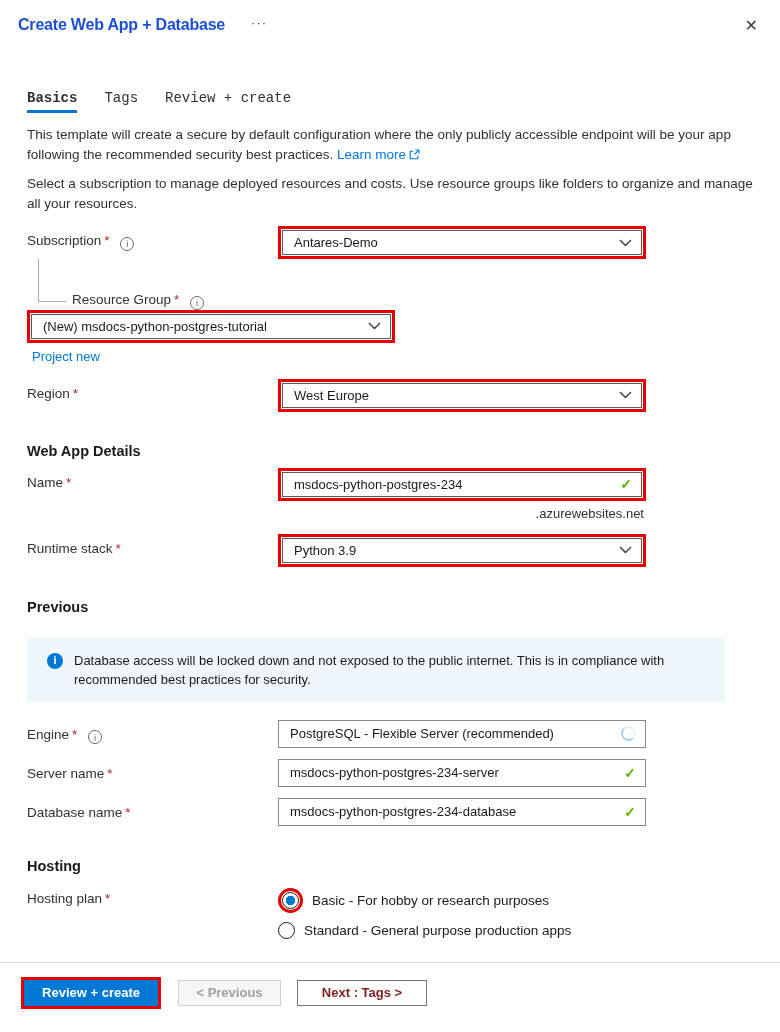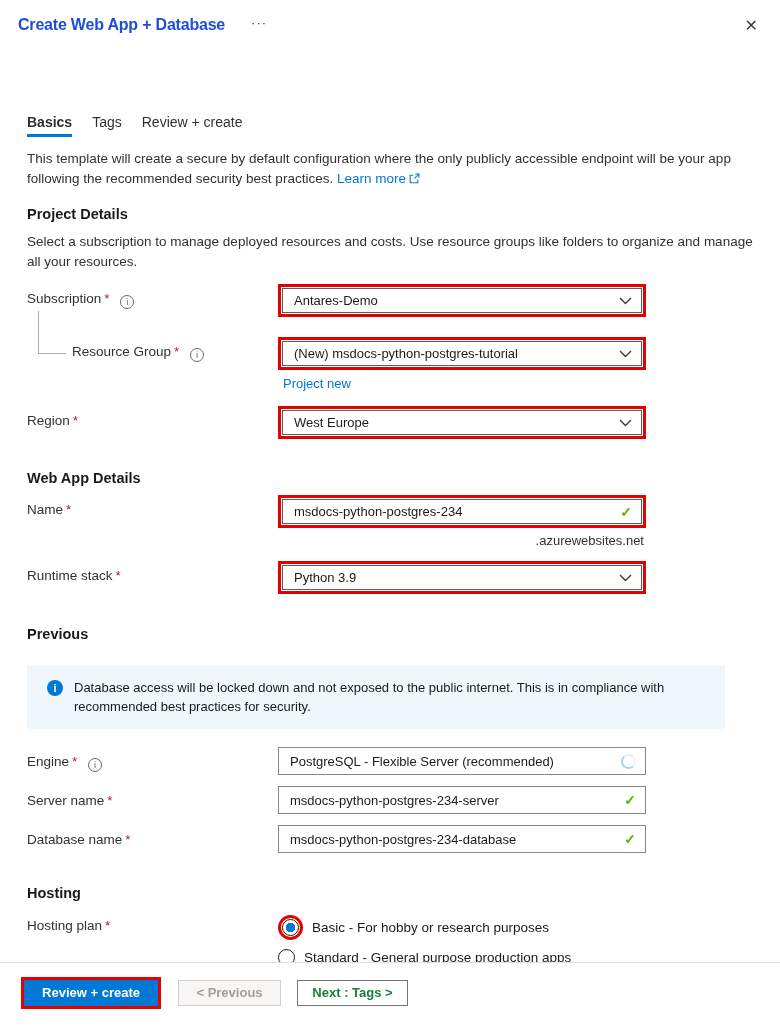--- a/index.html
+++ b/index.html
@@ -8,21 +8,21 @@
     position:relative; width:780px; height:1032px; overflow:hidden;
     background:#fff; color:#323130;
     font-family:"Liberation Sans", sans-serif;
   }
   
   .header { display:flex; align-items:flex-start; padding:10px 22px 0 18px; }
   .title { font-size:16px; font-weight:700; color:#1d4ed8; line-height:30px; letter-spacing:-0.2px; }
   .dots { margin-left:26px; color:#3b3a39; font-size:13px; line-height:26px; letter-spacing:1px; cursor:pointer; }
   .close { margin-left:auto; color:#3b3a39; font-size:16px; line-height:16px; margin-top:8px; cursor:pointer; }
   
-  .tabs { display:flex; gap:20px; margin:74px 0 0 27px; }
+  .tabs { display:flex; gap:27px; margin:50px 0 0 27px;font-family:Liberation Mono, monospace; }
   .tab { font-size:14px; color:#323130; padding-bottom:4px; border-bottom:3px solid transparent; cursor:pointer; }
   .tab.active { font-weight:700; border-bottom-color:#0078d4; }
   
   .intro { margin:12px 27px 0; font-size:13.5px; line-height:19.5px; max-width:728px; color:#323130; }
   .link { color:#0078d4; cursor:pointer; text-decoration:none; }
   .extlink-icon { display:inline-block; vertical-align:-1px; margin-left:3px; }
   .section-h { margin:18px 0 0 27px; font-size:14.5px; font-weight:700; color:#1b1a19; }
   .desc { margin:10px 27px 0; font-size:13.5px; line-height:19.5px; max-width:728px; }
   
   .row { display:flex; margin-left:27px; position:relative; }
@@ -59,21 +59,21 @@
   .radio.sel { background:radial-gradient(circle, #0078d4 0 4.5px, #fff 4.7px); }
   .radio-annot { display:inline-flex; border:3px solid #e60000; border-radius:50%; padding:1px; flex:none; }
   
   .footer { position:absolute; left:0; right:0; bottom:0; height:70px;
     border-top:1px solid #e1dfdd; background:#fff; display:flex; align-items:center; padding:0 0 10px 21px; }
   .btn { height:26px; display:inline-flex; align-items:center; justify-content:center;
     font-size:13px; font-weight:700; cursor:pointer; font-family:"Liberation Sans", sans-serif; }
   .annot-btn { display:inline-flex; border:3px solid #e60000; }
   .btn-primary { background:#0078d4; color:#fff; width:134px; border:none; }
   .btn-prev { background:#f7f6f5; color:#a19f9d; border:1px solid #d2d0ce; width:103px; margin-left:17px; cursor:default; }
-  .btn-next { background:#fff; color:#15803d; border:1px solid #757575; width:111px; margin-left:16px; }
+  .btn-next { background:#fff; color:#7f1d1d; border:1px solid #757575; width:130px; margin-left:16px; }
   svg { display:block; }
 </style>
 </head>
 <body>
 
 <div class="app">
 
   <div class="header">
     <div class="title">Create Web App + Database</div>
     <div class="dots">···</div>
@@ -85,21 +85,20 @@
     <div class="tab">Tags</div>
     <div class="tab">Review + create</div>
   </div>
 
   <p class="intro"><span>This template will create a secure by default configuration where the only publicly accessible endpoint will be your app following the recommended security best practices. </span><span class="link">Learn more</span><span class="extlink-icon"><svg width="11" height="11" viewBox="0 0 11 11">
           <path d="M4.2 2.2H1.2v7.6h7.6V6.8" fill="none" stroke="#0078d4" stroke-width="1.1"></path>
           <path d="M6.2 1h3.8v3.8" fill="none" stroke="#0078d4" stroke-width="1.1"></path>
           <path d="M9.8 1.2L5.6 5.4" fill="none" stroke="#0078d4" stroke-width="1.1"></path>
         </svg></span></p>
 
-  <h2 class="section-h">Project Details</h2>
   <p class="desc">Select a subscription to manage deployed resources and costs. Use resource groups like folders to organize and manage all your resources.</p>
 
   <div class="row" style="margin-top:13px;">
     <div class="lbl">
       <span>Subscription</span><span class="ast">*</span>
       <span class="info-i">i</span>
     </div>
     <div class="field-col">
       <div class="annot">
         <div class="control">
@@ -107,21 +106,21 @@
           <span>
               <svg width="13" height="8" viewBox="0 0 13 8">
                 <path d="M1 1l5.5 5.5L12 1" fill="none" stroke="#3b3a39" stroke-width="1.4"></path>
               </svg>
             </span>
         </div>
       </div>
     </div>
   </div>
 
-  <div class="row" style="margin-top:20px;">
+  <div class="row" style="margin-top:26px;flex-direction:column;">
     <div class="connector"></div>
     <div class="lbl lbl-indent">
       <span>Resource Group</span><span class="ast">*</span>
       <span class="info-i">i</span>
     </div>
     <div class="field-col">
       <div class="annot">
         <div class="control">
           <span class="val">(New) msdocs-python-postgres-tutorial</span>
           <span>

